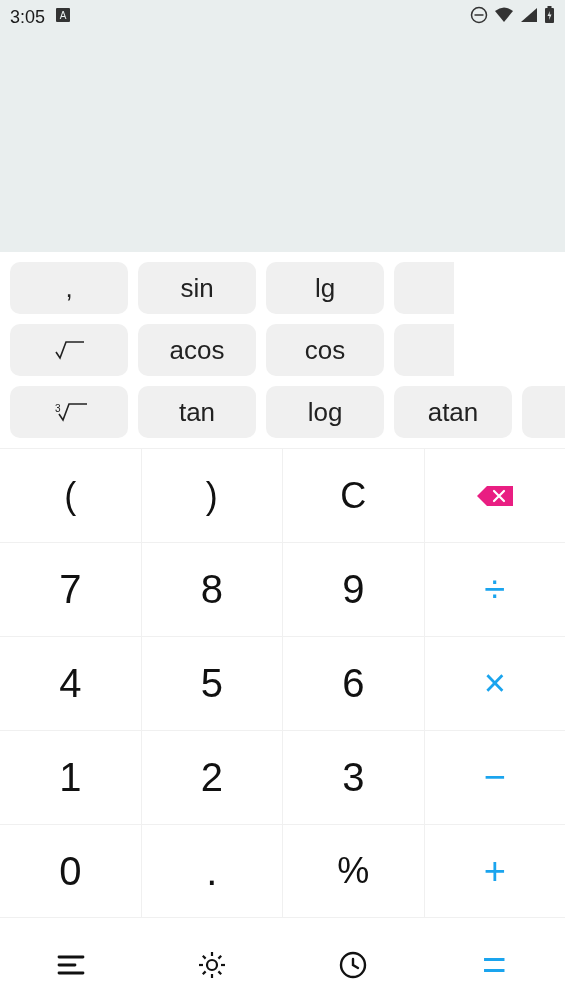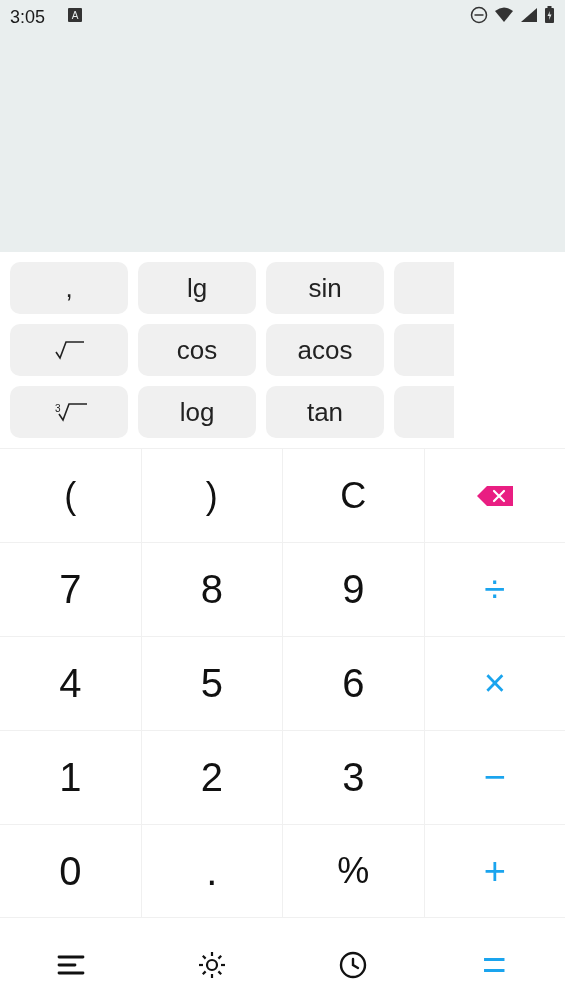--- a/index.html
+++ b/index.html
@@ -1,18 +1,18 @@
 <!DOCTYPE html>
 <html><head>
 <meta charset="utf-8">
 <style>
   * { box-sizing: border-box; margin: 0; padding: 0; }
   html, body { width: 565px; height: 1004px; font-family: -apple-system, Helvetica, Arial, sans-serif; background: #fff; overflow: hidden; }
   .statusbar { height: 34px; background: #e9eeee; display: flex; align-items: center; justify-content: space-between; padding: 0 10px; font-size: 18px; color: #1a1a1a; }
-  .sb-left { display: flex; align-items: flex-end; gap: 22px; }
+  .sb-left { display: flex; align-items: flex-end; gap: 10px; }
   .sb-right { display: flex; align-items: center; gap: 6px; }
   .display { height: 218px; background: #e9eeee; }
   .fn-area { background: #fff; padding: 10px 0 10px 10px; display: flex; flex-direction: column; gap: 10px; }
   .fn-row { display: flex; gap: 10px; }
   .fn-btn { flex: 0 0 118px; height: 52px; background: #f0f0f0; border-radius: 10px; display: flex; align-items: center; justify-content: center; font-size: 26px; color: #222; font-weight: 400; }
   .fn-btn.partial { flex: 0 0 60px; border-radius: 10px 0 0 10px; }
   .fn-btn svg { display: block; }
   .keypad { width: 100%; }
   .kp-row { display: flex; height: 94px; border-top: 1px solid #f0f0f0; }
   .kp-row:last-child { border-bottom: 1px solid #f0f0f0; }
@@ -68,53 +68,56 @@
 <div class="display">
   <span></span>
 </div>
 
 <div class="fn-area">
   <div class="fn-row">
     <div class="fn-btn">
         <span>,</span>
       </div>
     <div class="fn-btn">
+        <span>sin</span>
+      </div>
+    <div class="fn-btn">
         <span>lg</span>
-      </div>
-    <div class="fn-btn">
-        <span>sin</span>
       </div>
     <div class="fn-btn partial"></div>
   </div>
   <div class="fn-row">
     <div class="fn-btn">
       <svg width="34" height="24" viewBox="0 0 34 24">
           <path d="M4 14 L8 20 L14 4 L32 4" stroke="#222" stroke-width="1.6" fill="none"></path>
         </svg>
     </div>
     <div class="fn-btn">
+        <span>acos</span>
+      </div>
+    <div class="fn-btn">
         <span>cos</span>
-      </div>
-    <div class="fn-btn">
-        <span>acos</span>
       </div>
     <div class="fn-btn partial"></div>
   </div>
   <div class="fn-row">
     <div class="fn-btn">
       <svg width="40" height="24" viewBox="0 0 40 24">
           <text x="6" y="12" font-size="10" fill="#222" font-family="Arial">3</text>
           <path d="M10 14 L14 20 L20 4 L38 4" stroke="#222" stroke-width="1.6" fill="none"></path>
         </svg>
     </div>
     <div class="fn-btn">
+        <span>tan</span>
+      </div>
+    <div class="fn-btn">
         <span>log</span>
       </div>
     <div class="fn-btn">
-        <span>tan</span>
+        <span>atan</span>
       </div>
     <div class="fn-btn partial"></div>
   </div>
 </div>
 
 <div class="keypad">
   <div class="kp-row">
     <div class="kp-btn">
         <span class="small">(</span>
       </div>

